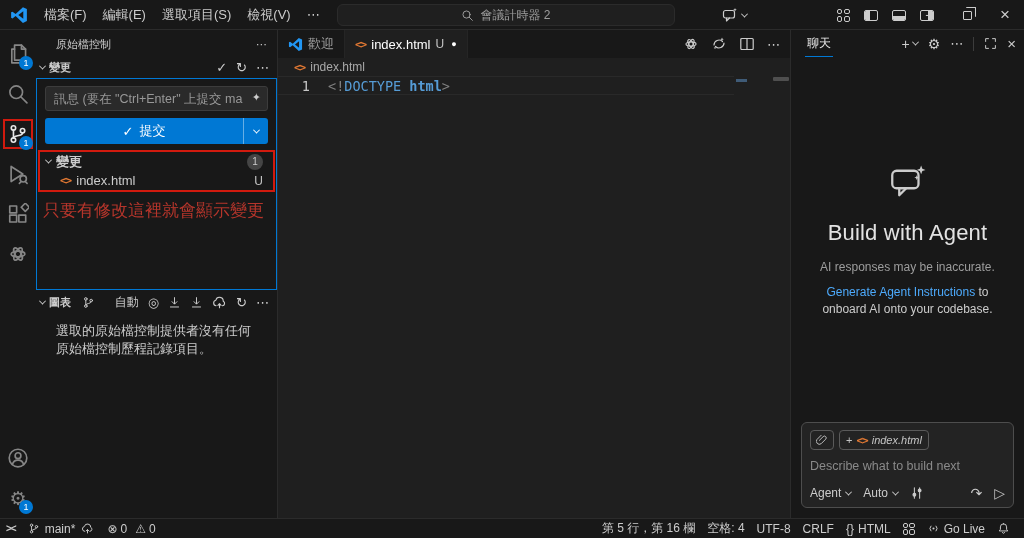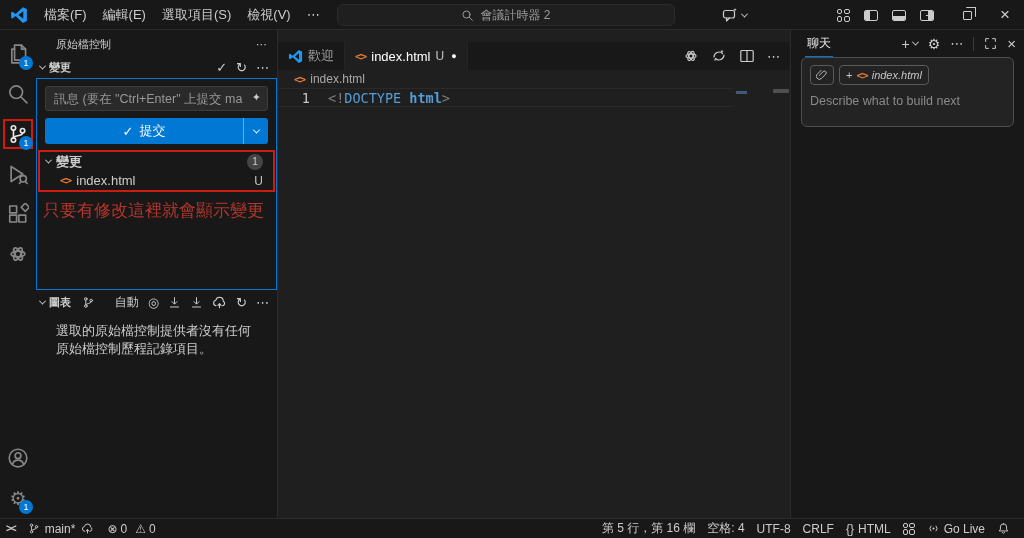--- a/index.html
+++ b/index.html
@@ -65,21 +65,21 @@
   .tree-row.file { padding-left:20px; }
   .tree-row .ustat { margin-left:auto; color:#c5c5c5; font-size:12px; }
   .code-glyph { color:#e37933; font-family:"DejaVu Sans Mono",monospace; font-weight:700; font-size:11px; letter-spacing:-1px; }
   .annot-text { color:#b5352b; font-size:17px; padding:7px 8px 0 6px; white-space:nowrap; }
   .graph-head { margin-top:1px; }
   .graph-head .auto-btn { display:flex; align-items:center; gap:20px; font-weight:400; font-size:12px; }
   .sb-msg { padding:9px 20px 0; font-size:13px; line-height:18px; color:#cccccc; }
 
   
   .editor { width:512px; display:flex; flex-direction:column; flex:none; background:#1f1f1f; }
-  .tabbar { height:28px; background:#181818; display:flex; align-items:stretch;margin-top:12px; }
+  .tabbar { height:28px; background:#181818; display:flex; align-items:stretch; }
   .tab { display:flex; align-items:center; gap:5px; padding:0 10px; font-size:13px; border-right:1px solid #252525; color:#9d9d9d; background:#181818; }
   .tab.active { background:#1f1f1f; color:#ffffff; }
   .tab .ustat { color:#c5c5c5; font-size:12px; }
   .tab .dot { color:#ffffff; font-size:9px; margin-left:2px; }
   .ed-actions { margin-left:auto; display:flex; align-items:center; gap:12px; padding-right:10px; color:#cccccc; }
   .breadcrumbs { height:18px; display:flex; align-items:center; gap:5px; padding-left:16px; font-size:12px; color:#a9a9a9; background:#1f1f1f; }
   .code-area { flex:1; position:relative; font-family:"DejaVu Sans Mono","Liberation Mono",monospace; font-size:13.5px; }
   .code-line { display:flex; height:19px; line-height:19px; border-top:1px solid #292929; border-bottom:1px solid #292929; margin-right:56px; }
   .gutter { width:50px; text-align:right; padding-right:18px; color:#c6c6c6; flex:none; }
   .tok-punct { color:#808080; }
@@ -407,35 +407,65 @@
         <span style="font-size:14px">⚙</span>
         <span>⋯</span>
         <span class="divider"></span>
         <svg width="13" height="13" viewBox="0 0 16 16" class="ic">
             <path d="M2 5.5V2h3.5M14 5.5V2h-3.5M2 10.5V14h3.5M14 10.5V14h-3.5"></path>
           </svg>
         <span style="font-size:15px">×</span>
       </span>
     </div>
 
+    <div class="chat-body">
+      <svg class="chat-hero-icon" width="42" height="42" viewBox="0 0 24 24" fill="none" stroke="currentColor" stroke-width="1.3" stroke-linecap="round" stroke-linejoin="round">
+        <rect x="3" y="5" width="15" height="10" rx="2.5"></rect>
+        <path d="M7 15v4l4-4"></path>
+        <path d="M19.5 2l.7 1.8 1.8.7-1.8.7-.7 1.8-.7-1.8-1.8-.7 1.8-.7z" fill="currentColor" stroke="none"></path>
+        <path d="M17 7.5l.4 1 1 .4-1 .4-.4 1-.4-1-1-.4 1-.4z" fill="currentColor" stroke="none"></path>
+      </svg>
+      <div class="chat-heading">Build with Agent</div>
+      <div class="chat-sub">AI responses may be inaccurate.</div>
+      <div class="chat-onboard"><span class="link">Generate Agent Instructions</span><span> to onboard AI onto your codebase.</span></div>
+    </div>
 
     <div class="chat-input">
       <div class="ci-chips">
         <span class="chip-attach">
           <svg width="12" height="12" viewBox="0 0 16 16" class="ic">
               <path d="M4.5 8.5l5-5a2.4 2.4 0 0 1 3.4 3.4l-6 6a4 4 0 0 1-5.6-5.6l5.6-5.6"></path>
             </svg>
         </span>
         <span class="chip-ctx">
           <span>+</span>
           <span class="code-glyph">&lt;&gt;</span>
           <span class="fname">index.html</span>
         </span>
       </div>
       <input class="ci-placeholder" placeholder="Describe what to build next" style="">
+      <div class="ci-controls">
+        <span class="ci-dd">
+          <span>Agent</span>
+          <span class="chev"></span>
+        </span>
+        <span class="ci-dd">
+          <span>Auto</span>
+          <span class="chev"></span>
+        </span>
+        <svg width="14" height="14" viewBox="0 0 16 16" class="ic">
+            <path d="M5 2v12M11 2v12"></path>
+            <circle cx="5" cy="10" r="1.6" fill="currentColor"></circle>
+            <circle cx="11" cy="5" r="1.6" fill="currentColor"></circle>
+          </svg>
+        <span class="ci-right">
+          <span style="font-size:14px">↷</span>
+          <span class="send-glyph">▷</span>
+        </span>
+      </div>
     </div>
   </div>
 </div>
 
 <div class="statusbar">
   <span class="sb-left">
     <span class="sb-item">
         <span class="remote-glyph">&gt;&lt;</span>
       </span>
     <span class="sb-item" style="gap:5px">

